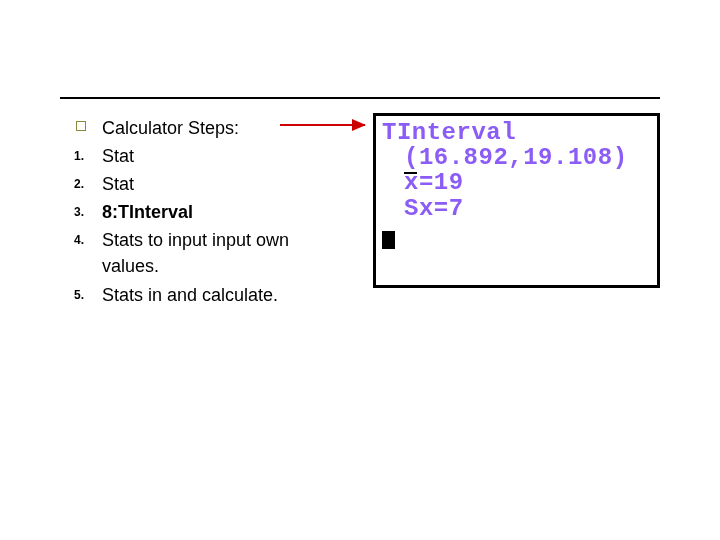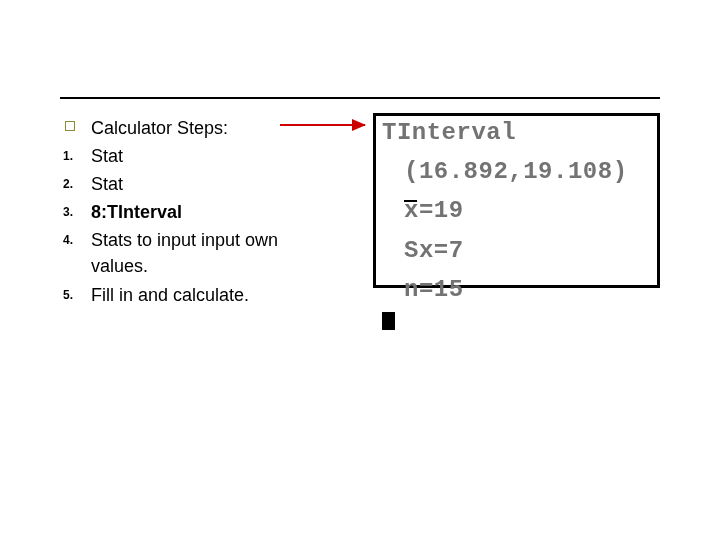--- a/index.html
+++ b/index.html
@@ -14,21 +14,21 @@
       position: absolute;
       top: 97px;
       left: 60px;
       width: 600px;
       height: 2px;
       background: #000;
     }
     .content {
       position: absolute;
       top: 115px;
-      left: 63px;
+      left: 74px;
       display: flex;
       align-items: flex-start;
     }
     .steps {
       width: 270px;
       font-size: 18px;
       line-height: 1.45;
       color: #000;
     }
     .step-row {
@@ -83,25 +83,25 @@
       left: 373px;
       width: 287px;
       height: 175px;
       background: #fff;
       border: 3px solid #000;
       font-family: "Courier New", monospace;
       font-size: 24px;
       font-weight: bold;
       line-height: 1.05;
       padding: 4px 6px;
-      color: #737373;
+      color: #8b5cf6;
       letter-spacing: 0.5px;
     }
     .calc-line { white-space: pre; }
-    .indent { padding-left: 22px; margin-top: 14px; }
+    .indent { padding-left: 22px; }
     .xbar { position: relative; display: inline-block; }
     .xbar::before {
       content: "";
       position: absolute;
       top: 2px;
       left: 0;
       width: 13px;
       height: 2px;
       background: #000;
     }
@@ -135,27 +135,26 @@
     <div class="step-row">
       <span class="bullet num">3.</span>
       <span class="step-text bold">8:TInterval</span>
     </div>
     <div class="step-row">
       <span class="bullet num">4.</span>
       <span class="step-text">Stats to input input own values.</span>
     </div>
     <div class="step-row">
       <span class="bullet num">5.</span>
-      <span class="step-text">Fill in and calculate.</span>
+      <span class="step-text">Stats in and calculate.</span>
     </div>
   </div>
 </div>
 
 <div class="arrow"></div>
 
 <div class="calc-screen">
   <div class="calc-line">TInterval</div>
   <div class="calc-line indent">(16.892,19.108)</div>
   <div class="calc-line indent"><span class="xbar"><span>x=19</span></span></div>
   <div class="calc-line indent">Sx=7</div>
-  <div class="calc-line indent">n=15</div>
   <div class="cursor"></div>
 </div>
 
 </body></html>

